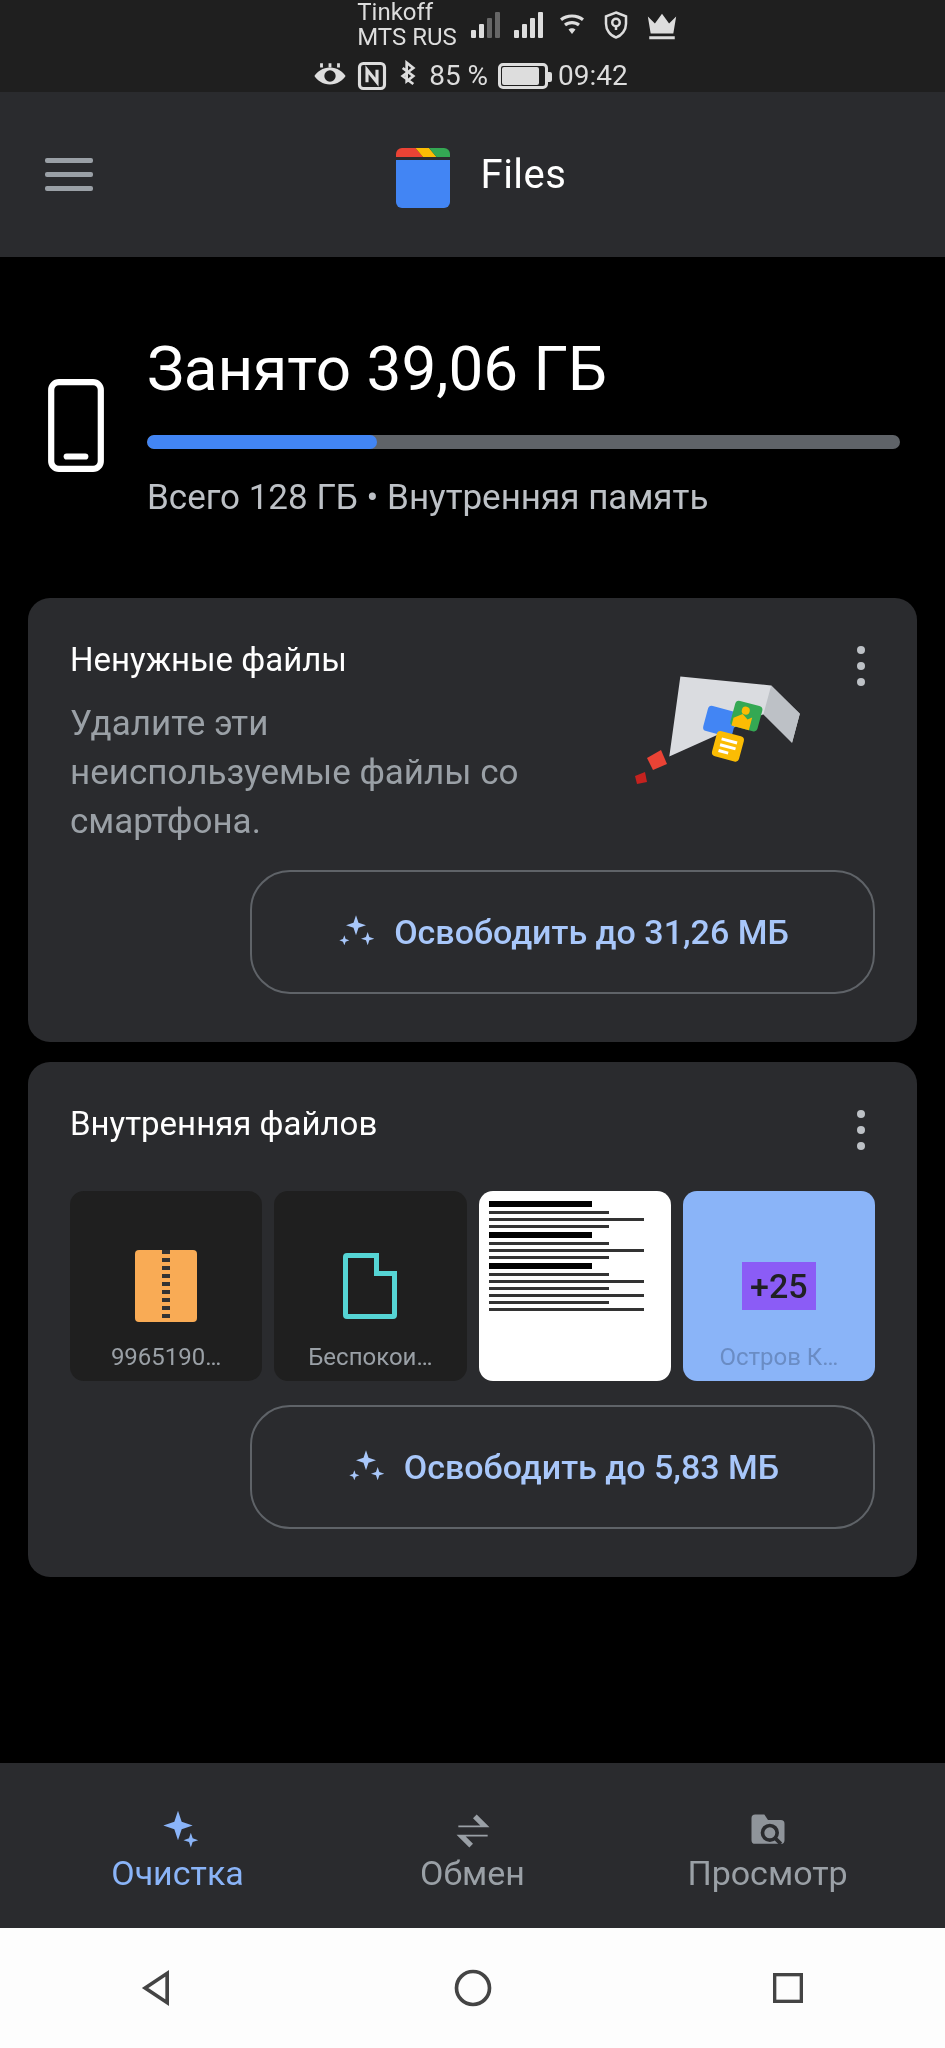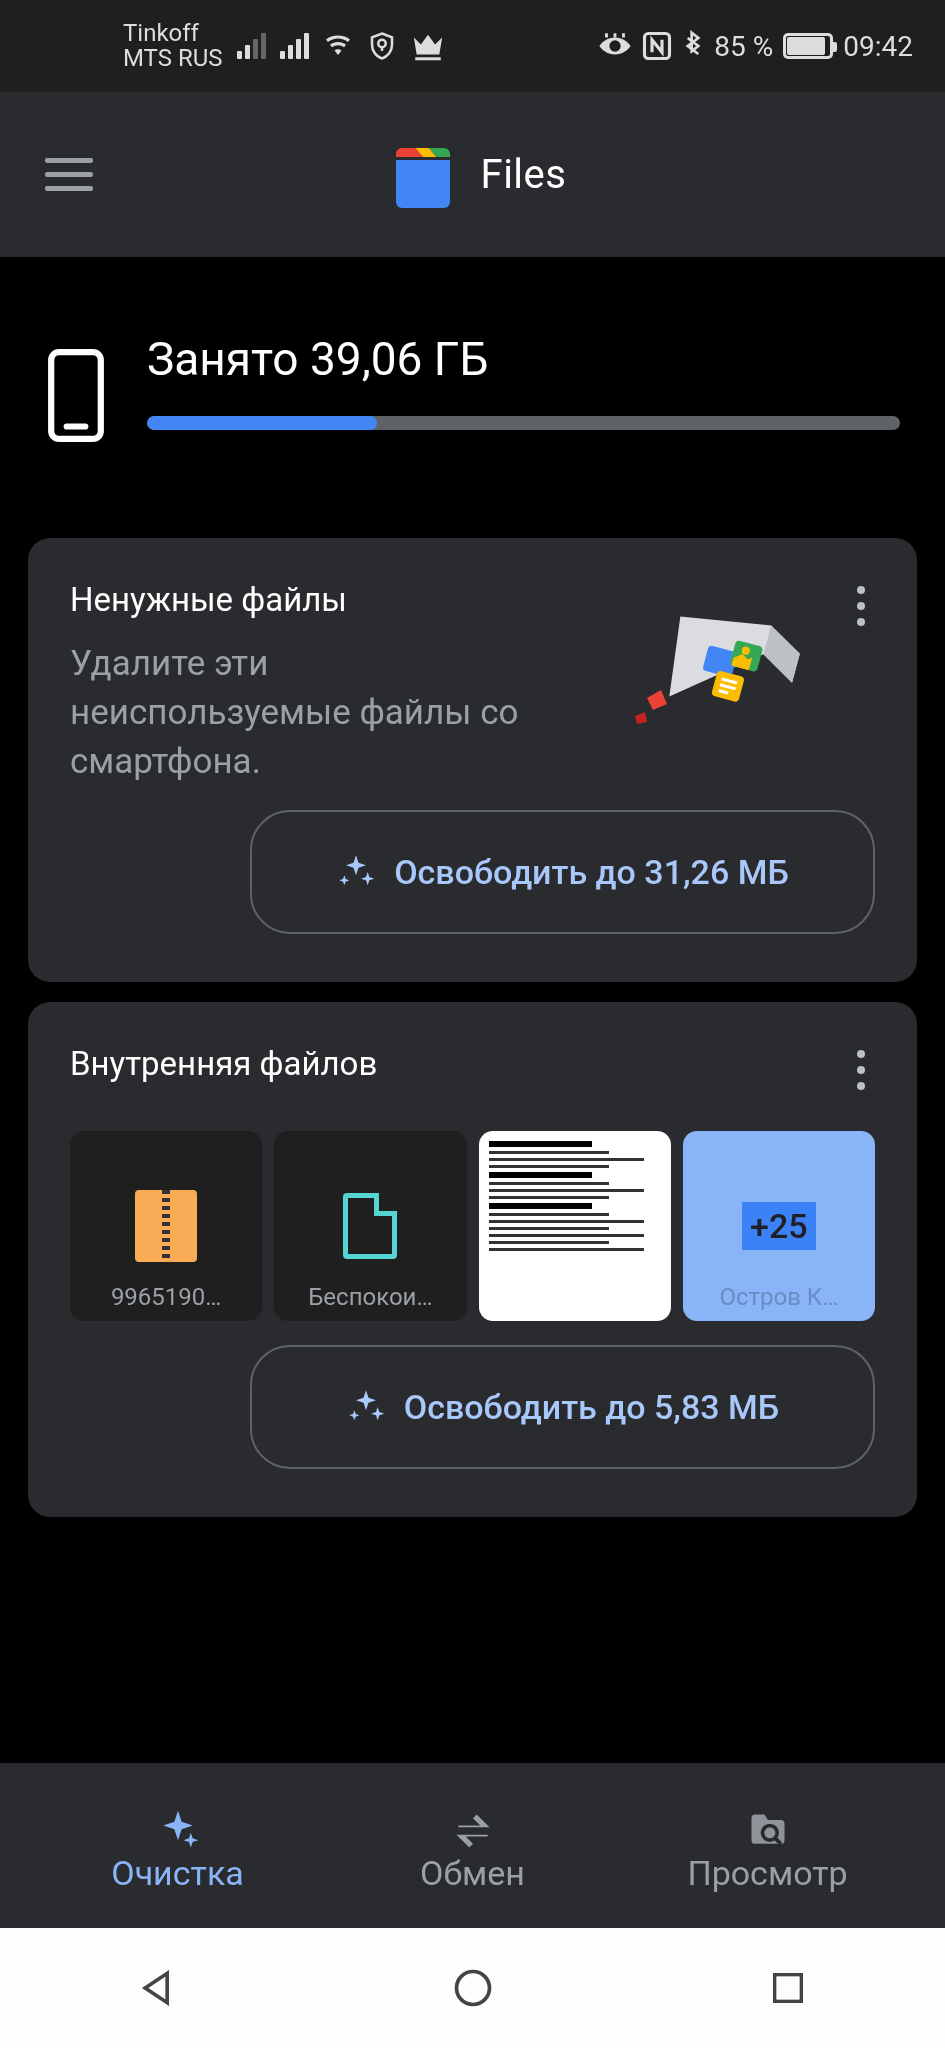--- a/index.html
+++ b/index.html
@@ -1,19 +1,19 @@
 <!DOCTYPE html>
 <html><head>
 <meta charset="utf-8">
 <style>
   * { margin: 0; padding: 0; box-sizing: border-box; font-family: 'Roboto', 'Segoe UI', Arial, sans-serif; }
   body { width: 945px; height: 2048px; background: #000; color: #e8eaed; overflow: hidden; position: relative; }
 
   
-  .status-bar { height: 92px; background: #1f1f1f; display: flex; align-items: center; justify-content: space-between; padding: 0 32px 0 28px; font-size: 28px; color: #ddd; }
+  .status-bar { height: 92px; background: #1f1f1f; display: flex; align-items: center; justify-content: space-between; padding: 0 32px 0 28px; font-size: 28px; color: #ddd; flex-direction: column; }
   .status-left { display: flex; align-items: center; gap: 14px; }
   .carrier-stack { display: flex; flex-direction: column; line-height: 1.05; font-size: 24px; margin-left: 95px; }
   .status-right { display: flex; align-items: center; gap: 10px; font-size: 28px; }
   .status-right svg { flex-shrink: 0; }
   .signal-bars { display: inline-flex; align-items: flex-end; gap: 3px; height: 26px; }
   .signal-bars span { width: 5px; background: #ddd; border-radius: 1px; }
   .signal-bars span:nth-child(1){height:8px;} .signal-bars span:nth-child(2){height:14px;}
   .signal-bars span:nth-child(3){height:20px;} .signal-bars span:nth-child(4){height:26px;}
   .signal-bars.dim span:nth-child(3), .signal-bars.dim span:nth-child(4){ background:#666; }
   .wifi-icon { width:30px; height:24px; }
@@ -27,21 +27,21 @@
   .hamburger span { width: 48px; height: 5px; background: #9aa0a6; border-radius: 2px; }
   .app-title-wrap { flex: 1; display: flex; align-items: center; justify-content: center; gap: 22px; margin-left:-70px; }
   .files-logo { width: 72px; height: 72px; position: relative; }
   .app-title { font-size: 40px; font-weight: 400; color: #fff; letter-spacing: 0.5px; }
 
   
   .content { background: #000; padding: 0; height: calc(100% - 92px - 165px - 165px - 120px); overflow-y: auto; }
   .storage-section { padding: 75px 45px 60px 45px; display: flex; align-items: center; gap: 40px; }
   .phone-ic { width: 62px; height: 95px; flex-shrink:0; }
   .storage-info { flex: 1; }
-  .storage-used { font-size: 46px; color: #fff; margin-bottom: 30px; }
+  .storage-used { font-size: 62px; color: #fff; margin-bottom: 30px; }
   .progress-bar { width: 100%; height: 14px; background: #5f6368; border-radius: 8px; overflow: hidden; margin-bottom: 28px; }
   .progress-fill { height: 100%; background: #4285f4; border-radius: 8px; width: 30.5%; }
   .storage-detail { font-size: 35px; color: #bdc1c6; }
 
   .card { background: #2a2b2e; border-radius: 22px; margin: 20px 28px; padding: 42px 42px 48px 42px; position: relative; }
   .card-header { display: flex; justify-content: space-between; align-items: flex-start; margin-bottom: 10px; }
   .card-title { font-size: 33px; color: #fff; margin-bottom: 20px; }
   .card-subtitle { font-size: 35px; color: #9aa0a6; line-height: 1.4; max-width: 480px; }
   .dots-vertical{ display:flex; flex-direction:column; gap:8px; padding:6px 10px 0 0;}
   .dots-vertical span{ width:8px; height:8px; border-radius:50%; background:#bdc1c6;}
@@ -58,21 +58,21 @@
   .dup-label { position:absolute; bottom:10px; font-size:24px; color:#9aa0a6; }
   .dup-item.more-overlay .dup-label{ color:#6a8cc4;}
   .zip-icon { width: 62px; height: 72px; background: #f9ab55; border-radius: 4px; position:relative; }
   .zip-icon::after{content:''; position:absolute; left:50%; top:0; transform:translateX(-50%); width:8px; height:100%; background:repeating-linear-gradient(#333 0 4px, #f9ab55 4px 8px);}
   .file-icon { width: 54px; height: 66px; border: 5px solid #55d4d4; border-radius: 4px; position:relative;}
   .file-icon::before{content:''; position:absolute; top:-5px; right:-5px; width:18px; height:18px; background:#1f1f1f; border-bottom:5px solid #55d4d4; border-left:5px solid #55d4d4;}
   .doc-lines { width:100%; height:100%; padding:10px; display:flex; flex-direction:column; gap:4px;}
   .doc-lines span{ height:3px; background:#333; }
   .doc-lines span:nth-child(odd){ width:90%;} .doc-lines span:nth-child(even){width:70%;}
   .doc-lines span.hdr{height:6px; background:#000; width:60%;}
-  .more-count { font-size: 34px; font-weight: 500; color: #202124; background:#3b82f6; padding:4px 8px;}
+  .more-count { font-size: 34px; font-weight: 500; color: #202124; background:#8b5cf6; padding:4px 8px;}
   
   
   .bottom-nav { position: absolute; bottom: 120px; left: 0; right: 0; height: 165px; background: #2a2b2e; display: flex; justify-content: space-around; align-items: center; padding: 10px 30px 0; }
   .nav-item { display: flex; flex-direction: column; align-items: center; font-size: 34px; color: #9aa0a6; cursor: pointer; flex:1;}
   .nav-item.active { color: #8ab4f8; }
   .nav-icon { width: 50px; height: 44px; }
 
   
   .sys-nav { position: absolute; bottom: 0; left: 0; right: 0; height: 120px; background: #fdfdfd; display: flex; justify-content: space-around; align-items: center; }
   .sys-btn { width: 180px; height: 80px; display: flex; align-items: center; justify-content: center; cursor:pointer;}
@@ -152,20 +152,21 @@
   <div class="storage-section">
     <svg class="phone-ic" viewBox="0 0 40 60">
       <rect x="4" y="2" width="32" height="56" rx="5" fill="none" stroke="#fff" stroke-width="4"></rect>
       <rect x="12" y="48" width="16" height="4" rx="2" fill="#fff"></rect>
     </svg>
     <div class="storage-info">
       <div class="storage-used">Занято 39,06 ГБ</div>
       <div class="progress-bar">
         <div class="progress-fill"></div>
       </div>
+      <div class="storage-detail">Всего 128 ГБ • Внутренняя память</div>
     </div>
   </div>
 
   <div class="card">
     <div class="card-header">
       <div>
         <div class="card-title">Ненужные файлы</div>
         <div class="card-subtitle">Удалите эти неиспользуемые файлы со смартфона.</div>
       </div>
       <div class="dots-vertical">

